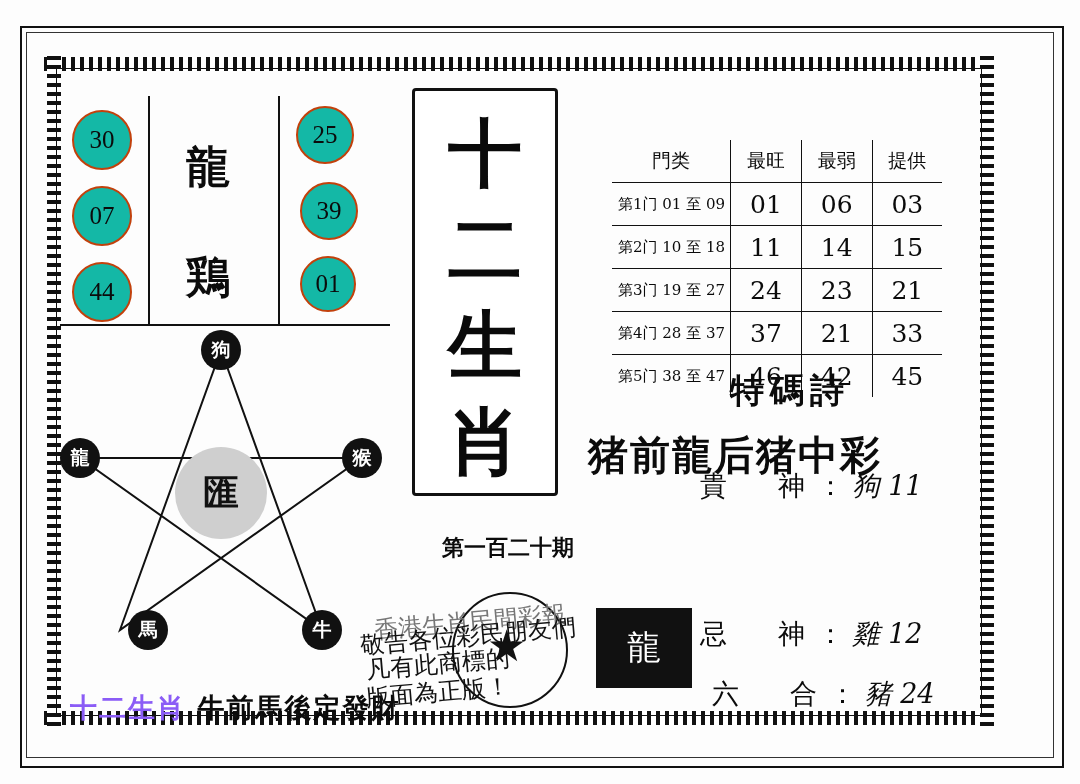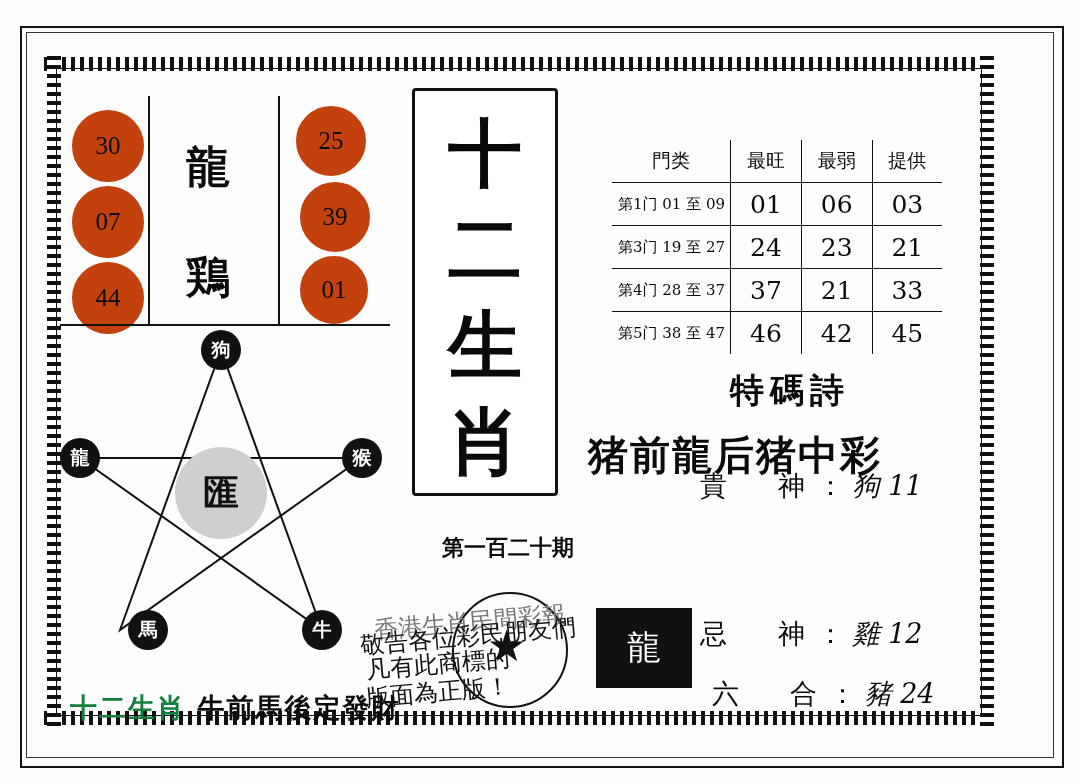--- a/index.html
+++ b/index.html
@@ -15,23 +15,23 @@
   .hatch-top,.hatch-bottom{position:absolute;height:14px;left:44px;width:950px;
     background:repeating-linear-gradient(90deg,#111 0 4px,#fff 4px 9px);}
   .hatch-top{top:57px;}
   .hatch-bottom{top:711px;}
   .hatch-left,.hatch-right{position:absolute;width:14px;top:54px;height:672px;
     background:repeating-linear-gradient(0deg,#111 0 4px,#fff 4px 9px);}
   .hatch-left{left:47px;}
   .hatch-right{left:980px;}
 
   
-  .circle{position:absolute;border:8px solid #c2410c;border-radius:50%;
+  .circle{position:absolute;border:2px solid #c2410c;border-radius:50%;
     display:flex;align-items:center;justify-content:center;
-    font-family:"Liberation Serif",serif;font-size:25px;background:#c2410c;}
+    font-family:"Liberation Serif",serif;font-size:25px;background:#14b8a6;}
   .col-div{position:absolute;background:#111;}
 
   .zodiac-big{position:absolute;font-family:"DejaVu Serif",serif;font-weight:bold;
     font-size:44px;letter-spacing:0;}
 
   
   .title-box{position:absolute;left:412px;top:88px;width:140px;height:402px;border:3px solid #111;border-radius:4px;background:#fff;}
   .title-box .ch{position:absolute;left:0;width:140px;text-align:center;
     font-family:"DejaVu Serif",serif;font-weight:bold;font-size:74px;color:#0a0a0a;}
 
@@ -42,21 +42,21 @@
   .star-wrap{position:absolute;left:60px;top:330px;width:330px;height:340px;}
   .node{position:absolute;width:40px;height:40px;border-radius:50%;background:#111;color:#fff;
     display:flex;align-items:center;justify-content:center;font-family:"DejaVu Serif",serif;
     font-weight:bold;font-size:19px;}
   .center-blob{position:absolute;left:115px;top:117px;width:92px;height:92px;border-radius:50%;
     background:#cfcfcf;display:flex;align-items:center;justify-content:center;
     font-family:"DejaVu Serif",serif;font-weight:bold;font-size:36px;color:#111;}
 
   .bottom-line{position:absolute;left:70px;top:690px;width:430px;
     font-family:"DejaVu Serif",serif;font-weight:bold;font-size:27px;letter-spacing:2px;}
-  .bottom-line .faint{color:#15803d;}
+  .bottom-line .faint{color:#8b5cf6;}
 
   
   .stamp{position:absolute;left:452px;top:592px;width:112px;height:112px;border:2px solid #111;border-radius:50%;}
   .stamp-star{position:absolute;left:487px;top:625px;font-size:44px;color:#111;line-height:1;}
   .hand{position:absolute;font-family:"DejaVu Serif",serif;font-size:24px;color:#111;
     transform:rotate(-5deg);white-space:nowrap;}
 
   .blackblob{position:absolute;left:596px;top:608px;width:96px;height:80px;background:#111;
     color:#fff;font-family:"DejaVu Serif",serif;font-size:34px;
     display:flex;align-items:center;justify-content:center;}
@@ -153,20 +153,26 @@
       <th>最弱</th>
       <th>提供</th>
     </tr>
     <tr>
       <td class="lbl">第1门 01 至 09</td>
       <td class="num">01</td>
       <td class="num">06</td>
       <td class="num">03</td>
     </tr>
     <tr>
+      <td class="lbl">第2门 10 至 18</td>
+      <td class="num">11</td>
+      <td class="num">14</td>
+      <td class="num">15</td>
+    </tr>
+    <tr>
       <td class="lbl">第3门 19 至 27</td>
       <td class="num">24</td>
       <td class="num">23</td>
       <td class="num">21</td>
     </tr>
     <tr>
       <td class="lbl">第4门 28 至 37</td>
       <td class="num">37</td>
       <td class="num">21</td>
       <td class="num">33</td>

